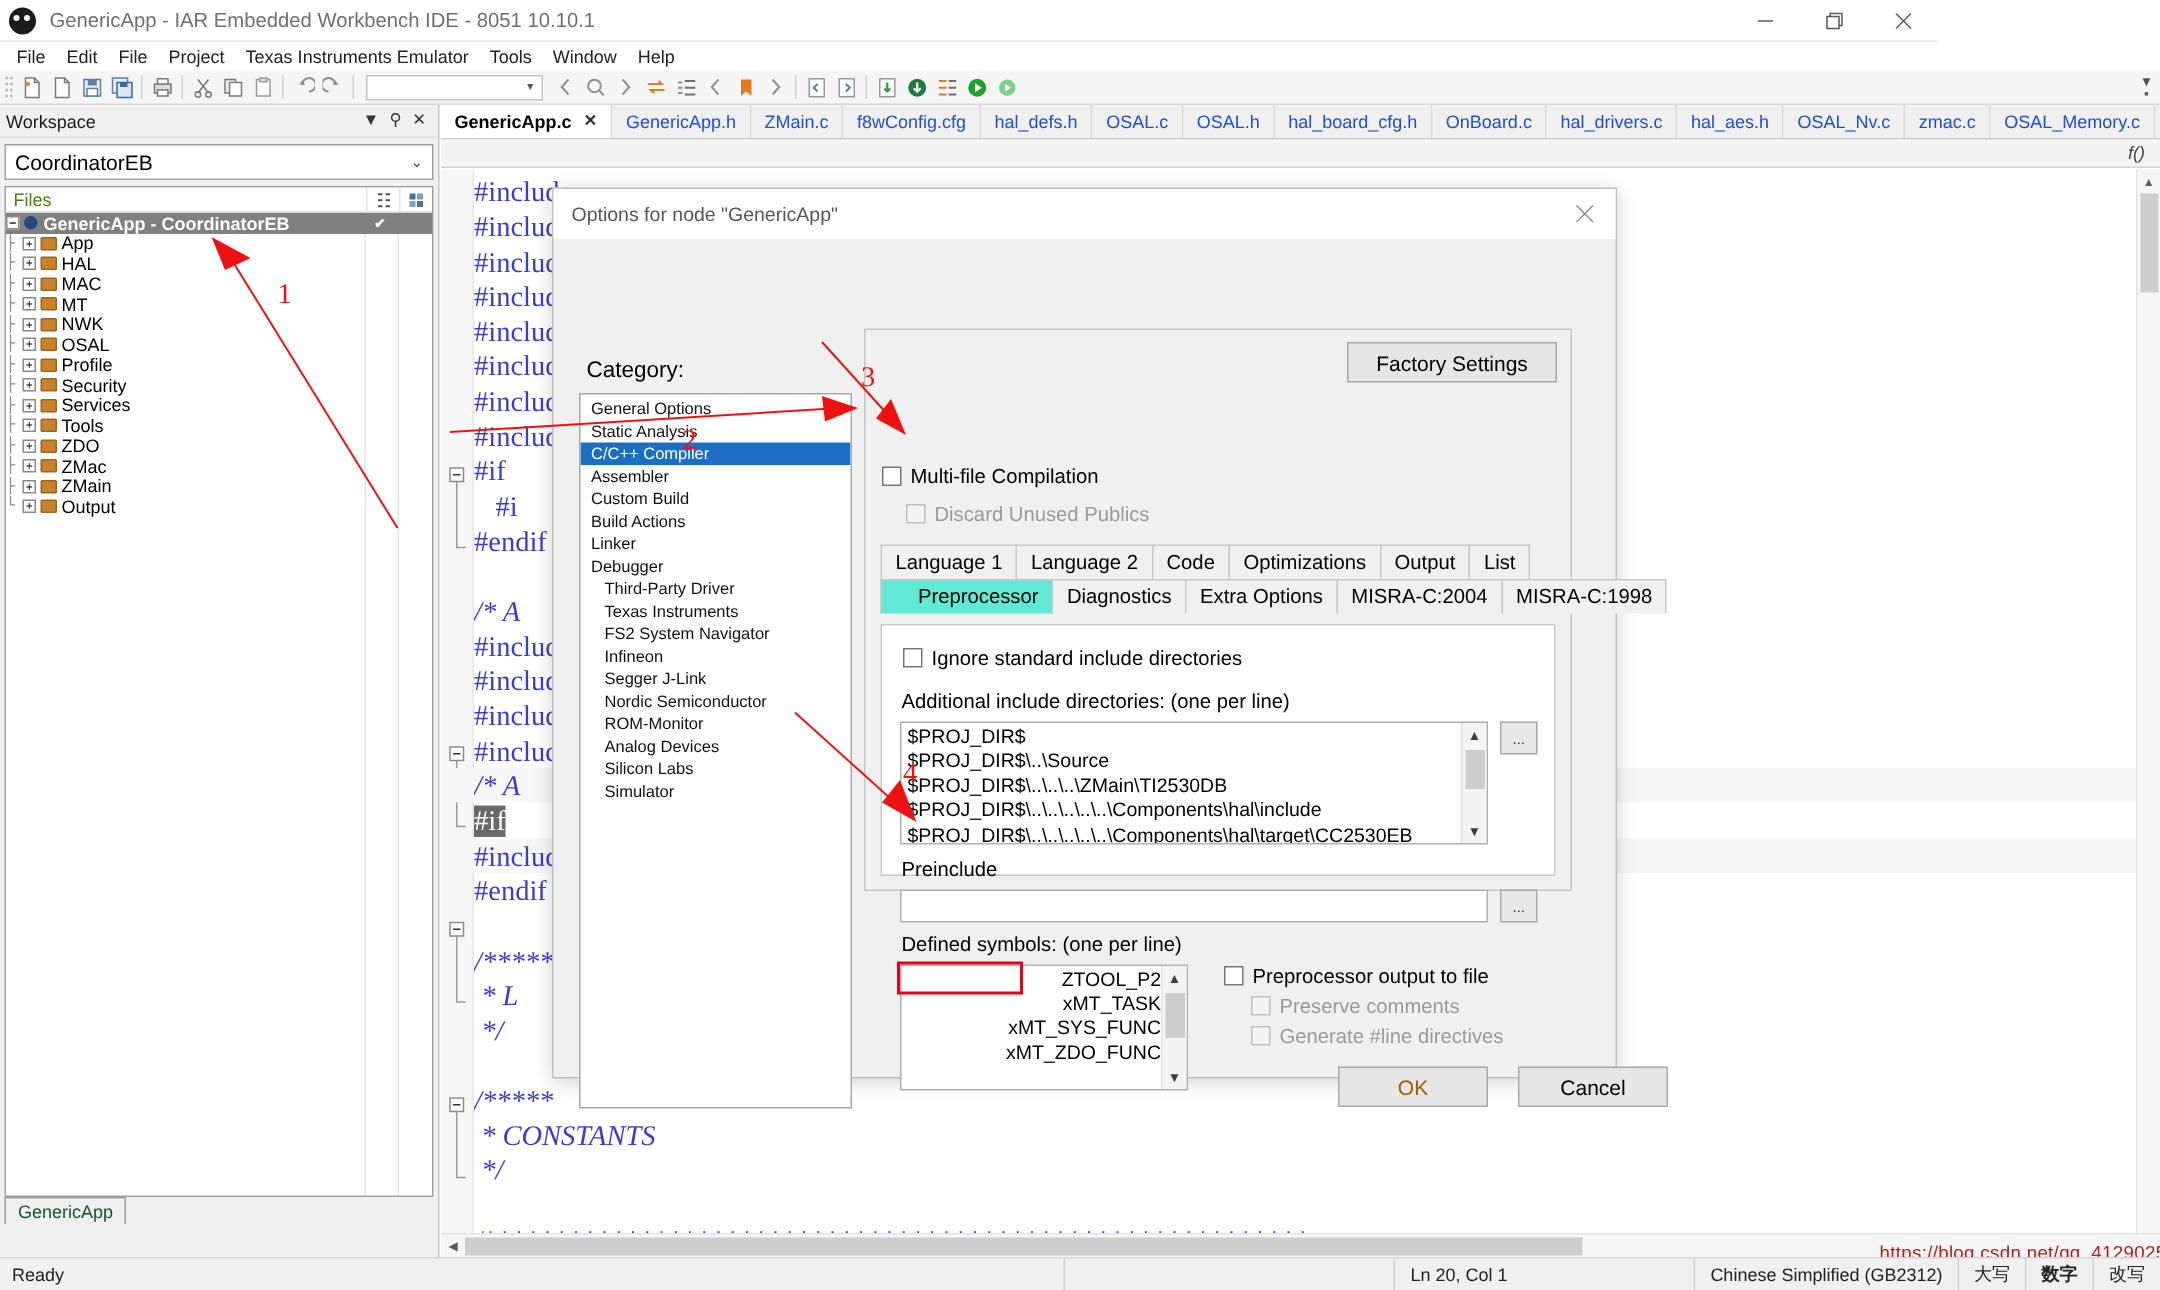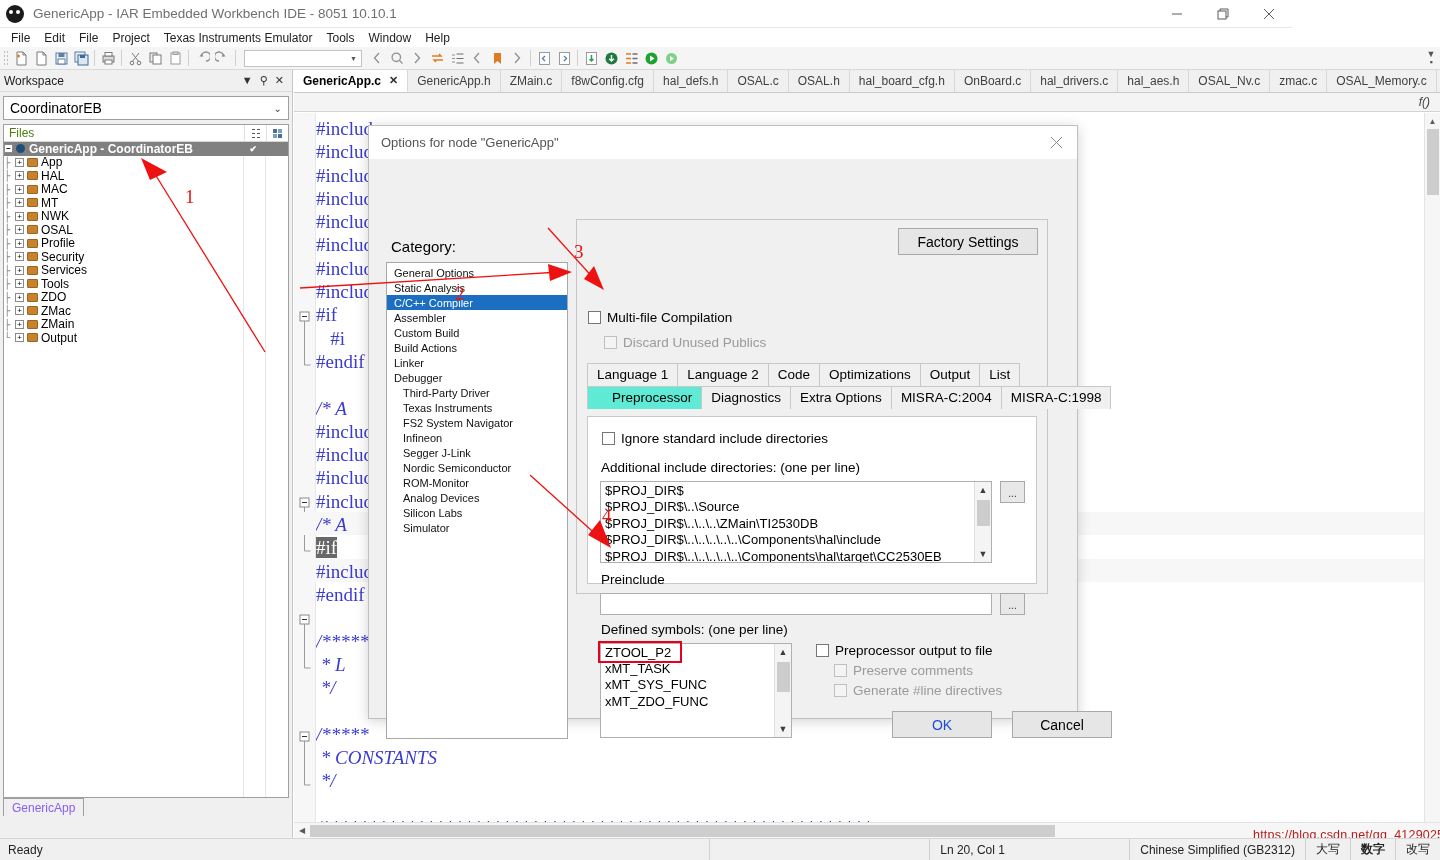--- a/index.html
+++ b/index.html
@@ -97,33 +97,33 @@
   }
   .tree-row .proj-dot{
     width:9px;height:9px;border-radius:50%;background:#1f4e79;margin-right:4px;flex:0 0 auto;
   }
   .tree-row .check{ position:absolute; right:31px; color:#fff; font-size:9px; }
   .tree-grid-l1{ position:absolute; top:17px; right:44px; width:1px; bottom:0; background:#e6e6e6; }
   .tree-grid-l2{ position:absolute; top:17px; right:22px; width:1px; bottom:0; background:#e6e6e6; }
   #ws-tabs{ position:absolute; left:3px; bottom:22px; height:18px; display:flex; }
   #ws-tab-genericapp{
     border:1px solid #9f9f9f; border-bottom:none; background:#f0f0f0; padding:1px 8px 0 8px;
-    font-size:12px; color:#8b5cf6; height:18px; line-height:16px;
+    font-size:12px; color:#14532d; height:18px; line-height:16px;
   }
 
   
   #editor{
     position:absolute; left:294px; top:70px; width:1146px; height:768px; background:#fff;
   }
   #tabbar{
     height:23px; background:#f0f0f0; display:flex; align-items:stretch; border-bottom:1px solid #c9c9c9;
     overflow:hidden;
   }
   .etab{
-    display:flex; align-items:center; padding:0 9px; font-size:12px; color:#404040;
+    display:flex; align-items:center; padding:0 9px; font-size:12px; color:#1d4ed8;
     border-right:1px solid #d8d8d8; white-space:nowrap; background:#f0f0f0;
   }
   .etab.active{ background:#fff; color:#000; font-weight:bold; border-bottom:1px solid #fff; }
   .etab .x{ margin-left:8px; font-size:11px; color:#333; font-weight:bold; }
   #fx-row{
     height:19px; background:#f4f4f4; border-bottom:1px solid #d2d2d2; display:flex;
     align-items:center; justify-content:flex-end; padding-right:10px; color:#444; font-style:italic; font-size:12px;
   }
   #code-wrap{ position:absolute; left:0; top:43px; right:0; bottom:0; background:#fff; }
   #fold-gutter{
@@ -221,34 +221,34 @@
   .dots-btn{
     width:25px; height:22px; background:#e8e8e8; border:1px solid #a9a9a9;
     font-size:10px; color:#333; display:flex; align-items:flex-end; justify-content:center; padding-bottom:3px;
   }
   #aid-dots{ position:absolute; left:412px; top:64px; }
   #pre-label{ position:absolute; left:13px; top:155px; }
   #pre-box{ position:absolute; left:12px; top:176px; width:392px; height:22px; background:#fff; border:1px solid #b0b0b0; }
   #pre-dots{ position:absolute; left:412px; top:176px; }
   #ds-label{ position:absolute; left:13px; top:205px; }
   #ds-box{
-    position:absolute; left:12px; top:226px; width:192px; height:95px;
-    border:1px solid #b0b0b0; background:#fff; display:flex; overflow:hidden;
+    position:absolute; left:12px; top:226px; width:192px; height:84px;
+    border:1px solid #b0b0b0; background:#fff; display:flex; overflow:hidden;text-align:right;
   }
   #ds-list{ flex:1; font-size:13px; color:#000; padding:1px 0 0 4px; line-height:16.2px; white-space:pre; }
   #ds-highlight{
     position:absolute; left:10px; top:224px; width:84px; height:22px;
     border:2px solid #e8001c; pointer-events:none;
   }
   #ppo{ position:absolute; left:228px; top:226px; }
   #presv{ position:absolute; left:246px; top:246px; }
   #genl{ position:absolute; left:246px; top:266px; }
 
   #dlg-ok{ position:absolute; left:523px; top:552px; width:100px; height:27px; background:#e6e6e6; border:1px solid #a9a9a9;
-    display:flex; align-items:center; justify-content:center; font-size:14px; color:#1d4ed8; }
+    display:flex; align-items:center; justify-content:center; font-size:14px; color:#a16207; }
   #dlg-cancel{ position:absolute; left:643px; top:552px; width:100px; height:27px; background:#e6e6e6; border:1px solid #a9a9a9;
     display:flex; align-items:center; justify-content:center; font-size:14px; color:#000; }
 
   
   .anno-num{ position:absolute; color:#ee1111; font-size:19px; font-family:"Liberation Serif", serif; }
   .anno-svg{ position:absolute; left:0; top:0; width:1440px; height:860px; pointer-events:none; }
 
   #watermark{
     position:absolute; left:1253px; top:828px; font-size:12.5px; color:#b91c1c;
     letter-spacing:.2px; white-space:nowrap;

